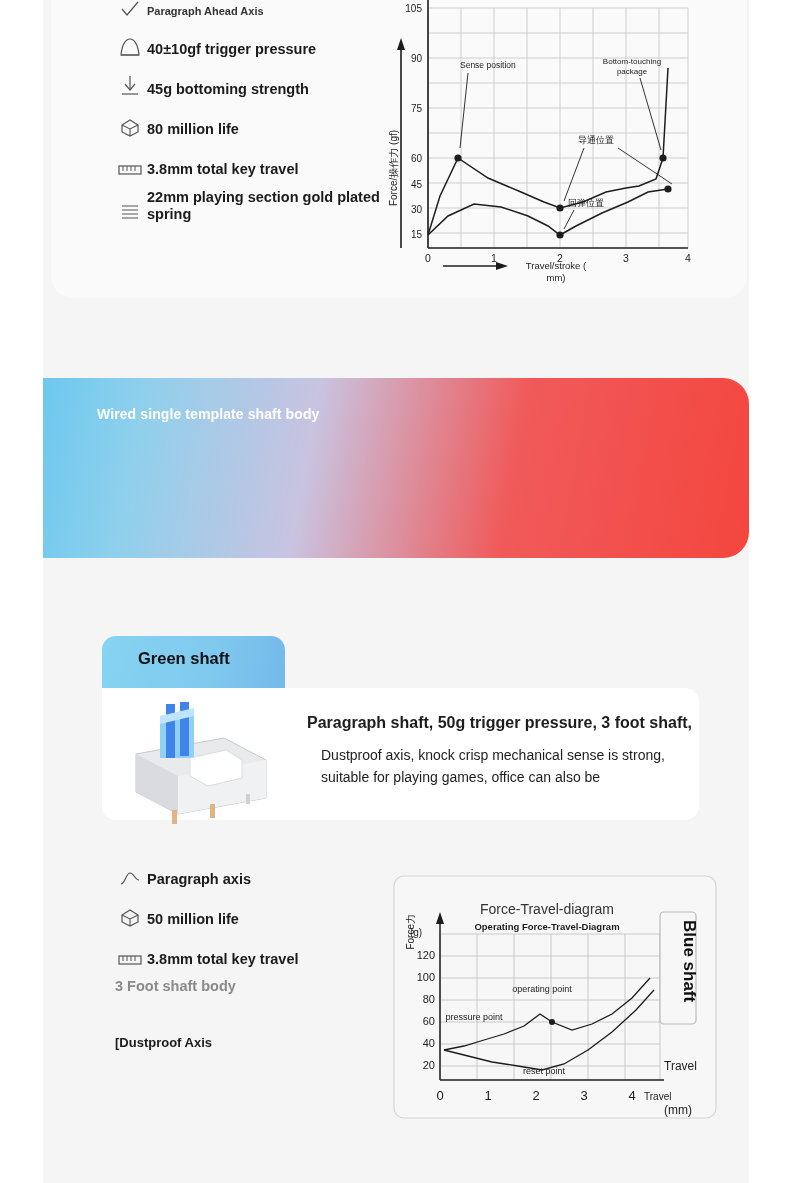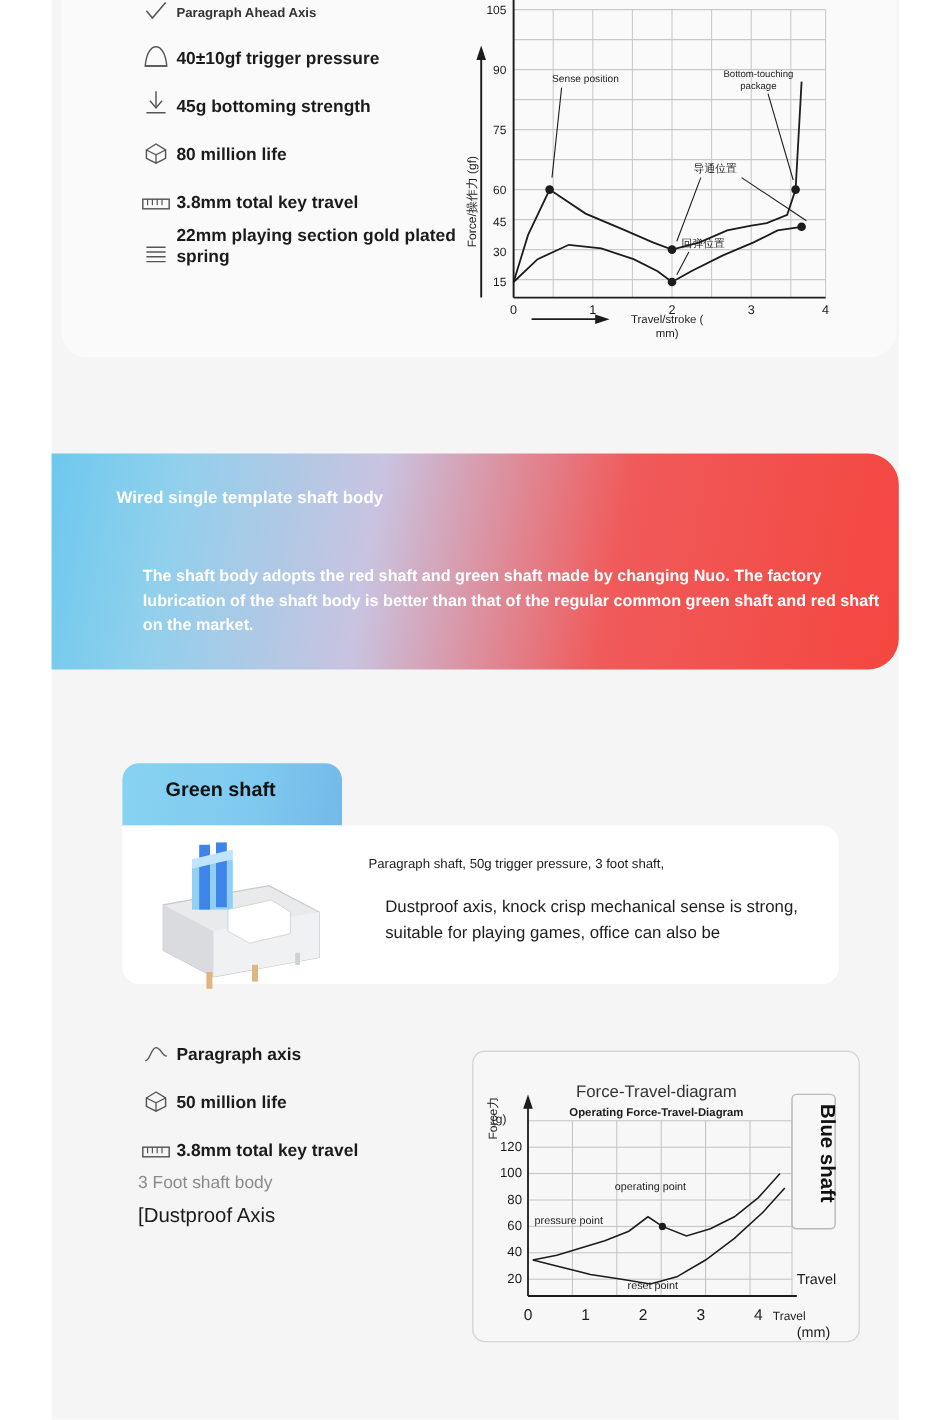--- a/index.html
+++ b/index.html
@@ -125,45 +125,45 @@
   .gs-body {
     position: absolute;
     left: 102px; top: 688px;
     width: 597px; height: 132px;
     background: #ffffff;
     border-radius: 14px;
     border-top-left-radius: 0;
   }
   .gs-text-1 {
     position: absolute; left: 205px; top: 26px;
-    font-size: 11px; color: #1d1d1d; font-weight: 400; text-align: right;
+    font-size: 16px; color: #1d1d1d; font-weight: 700; text-align: right;
   }
   .gs-text-2 {
     position: absolute; left: 188px; top: 56px;
     width: 360px;
     font-size: 14px; color: #1d1d1d; line-height: 1.6; font-weight: 500; margin-left: 31px;
   }
   .switch-img {
     position: absolute; left: 14px; top: 6px;
     width: 172px; height: 132px;
   }
 
   
   .spec-list2 {
     position: absolute;
     left: 113px; top: 858px;
     width: 270px;
   }
   .spec-foot2 {
-    font-size: 14.5px; font-weight: normal; color:#8a8a8a;
+    font-size: 14.5px; font-weight: bold; color:#8a8a8a;
     margin-top: 0; margin-left: 2px;
   }
   .spec-foot3 {
-    font-size: 17px; font-weight: normal; color:#1b1b1b;
-    margin-top: 9px; margin-left: 2px;
+    font-size: 13px; font-weight: bold; color:#1b1b1b;
+    margin-top: 41px; margin-left: 2px;
   }
 
   
   .chart2 {
     position: absolute;
     left: 392px; top: 874px;
     width: 326px; height: 260px;
   }
   .chart2 svg { display:block; }
 </style>
@@ -310,21 +310,20 @@
       <text x="190" y="395" font-size="9" fill="#1c1c1c" text-anchor="start" font-family="Liberation Sans, sans-serif">导通位置</text>
       <path d="M196 400 L176 453" stroke="#1c1c1c" stroke-width="0.9" fill="none"></path>
       <path d="M230 400 L284 436" stroke="#1c1c1c" stroke-width="0.9" fill="none"></path>
       <text x="180" y="458" font-size="9" fill="#1c1c1c" text-anchor="start" font-family="Liberation Sans, sans-serif">回弹位置</text>
       <path d="M186 462 L176 481" stroke="#1c1c1c" stroke-width="0.9" fill="none"></path>
     </svg>
   </div>
 
   <div class="banner">
     <div class="banner-title">Wired single template shaft body</div>
-    <div class="banner-body">The shaft body adopts the red shaft and green shaft made by changing Nuo. The factory lubrication of the shaft body is better than that of the regular common green shaft and red shaft on the market.</div>
   </div>
 
   <div class="gs-tab">
     <span>Green shaft</span>
   </div>
 
   <div class="gs-body">
 
     <div class="switch-img">
       <svg width="172" height="132" viewBox="0 0 172 132">

